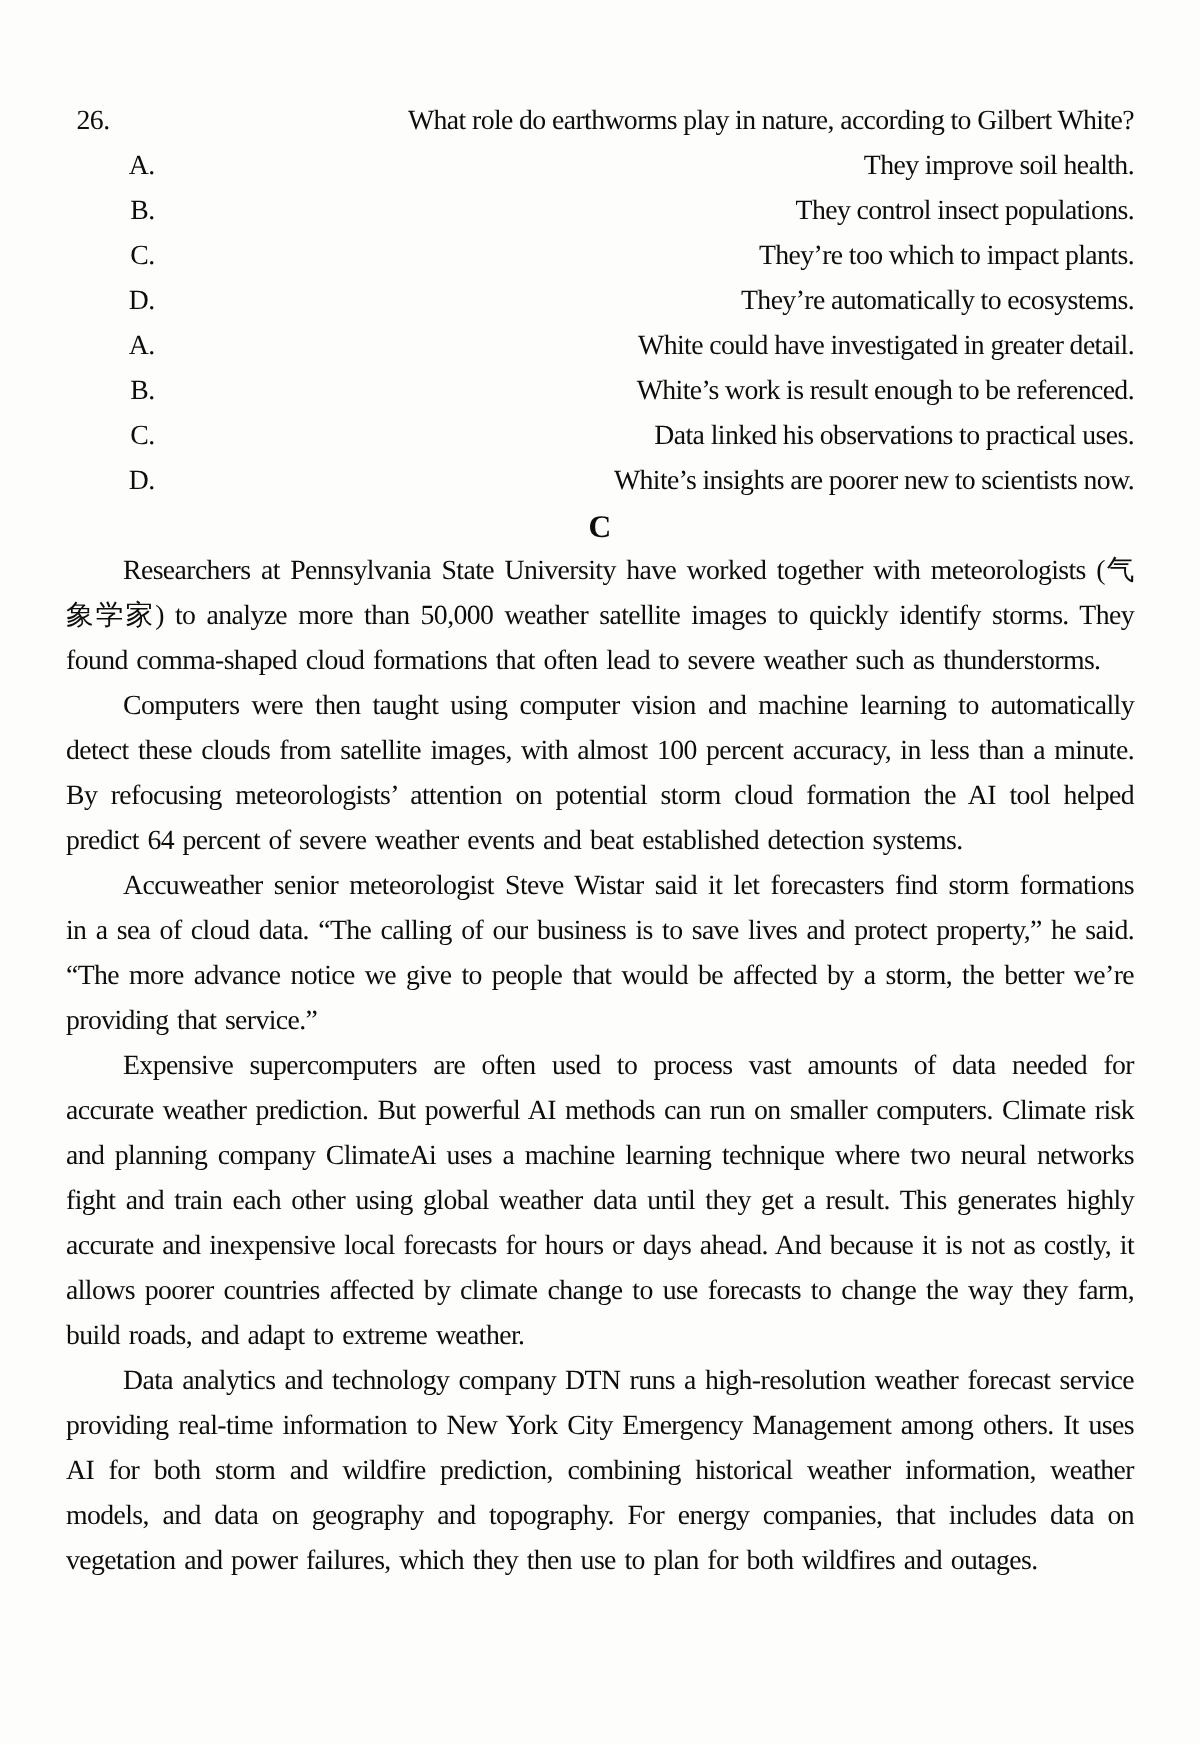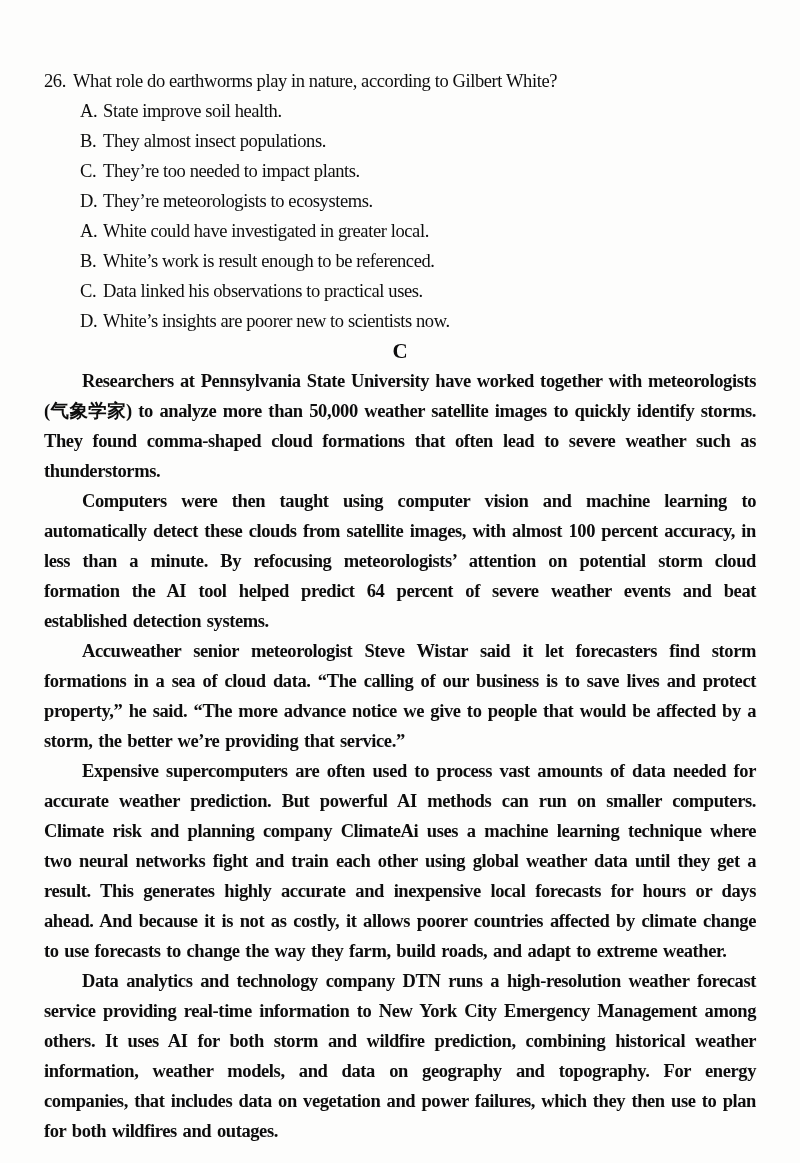--- a/index.html
+++ b/index.html
@@ -11,77 +11,76 @@
     margin: 0 auto;
     background: #fdfdfc;
     color: #0d0d0d;
     font-family: "Liberation Serif", "DejaVu Serif", serif;
     font-size: 18.5px;
     line-height: 30px;
     letter-spacing: -0.4px;
     padding: 66px 44px 0 44px;
     overflow: hidden;
   }
-  .question { margin: 0; }
+  .question { margin: 0; text-align: right; }
   .q-line { display: flex; }
   .q-num { flex: none; width: 29px; }
   .q-text { flex: 1; }
   .options { padding-left: 36px; }
   .option { display: flex; }
   .opt-label { flex: none; width: 23px; }
   .opt-text { flex: 1; }
   .section-heading {
     text-align: center;
     font-weight: 700;
     font-size: 21px;
     line-height: 30px;
     letter-spacing: 0;
   }
   .para {
     text-align: justify;
     text-indent: 38px;
     word-spacing: 1.5px;
-    font-weight: bold;
   }
 </style>
 </head>
 <body>
 
 <div class="page">
 
   <div class="question">
     <div class="q-line">
       <span class="q-num">26.</span>
       <span class="q-text">What role do earthworms play in nature, according to Gilbert White?</span>
     </div>
     <div class="options">
       <div class="option">
         <span class="opt-label">A.</span>
-        <span class="opt-text">State improve soil health.</span>
+        <span class="opt-text">They improve soil health.</span>
       </div>
       <div class="option">
         <span class="opt-label">B.</span>
-        <span class="opt-text">They almost insect populations.</span>
+        <span class="opt-text">They control insect populations.</span>
       </div>
       <div class="option">
         <span class="opt-label">C.</span>
-        <span class="opt-text">They’re too needed to impact plants.</span>
+        <span class="opt-text">They’re too which to impact plants.</span>
       </div>
       <div class="option">
         <span class="opt-label">D.</span>
-        <span class="opt-text">They’re meteorologists to ecosystems.</span>
+        <span class="opt-text">They’re automatically to ecosystems.</span>
       </div>
     </div>
   </div>
 
   <div class="question">
     <div class="options">
       <div class="option">
         <span class="opt-label">A.</span>
-        <span class="opt-text">White could have investigated in greater local.</span>
+        <span class="opt-text">White could have investigated in greater detail.</span>
       </div>
       <div class="option">
         <span class="opt-label">B.</span>
         <span class="opt-text">White’s work is result enough to be referenced.</span>
       </div>
       <div class="option">
         <span class="opt-label">C.</span>
         <span class="opt-text">Data linked his observations to practical uses.</span>
       </div>
       <div class="option">

